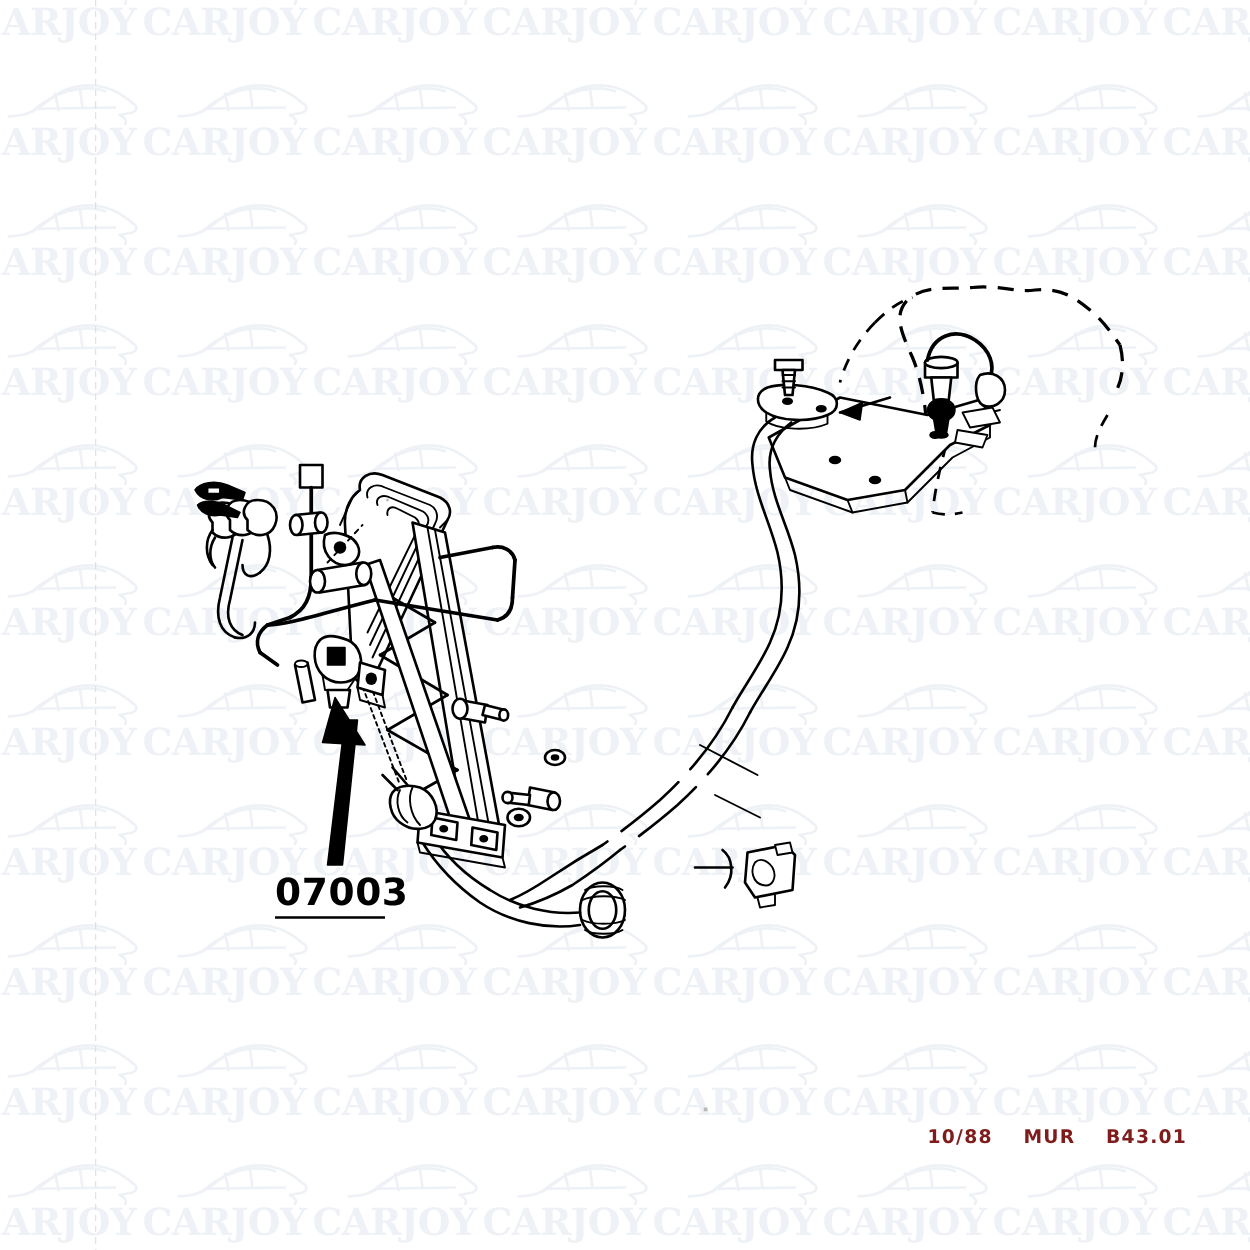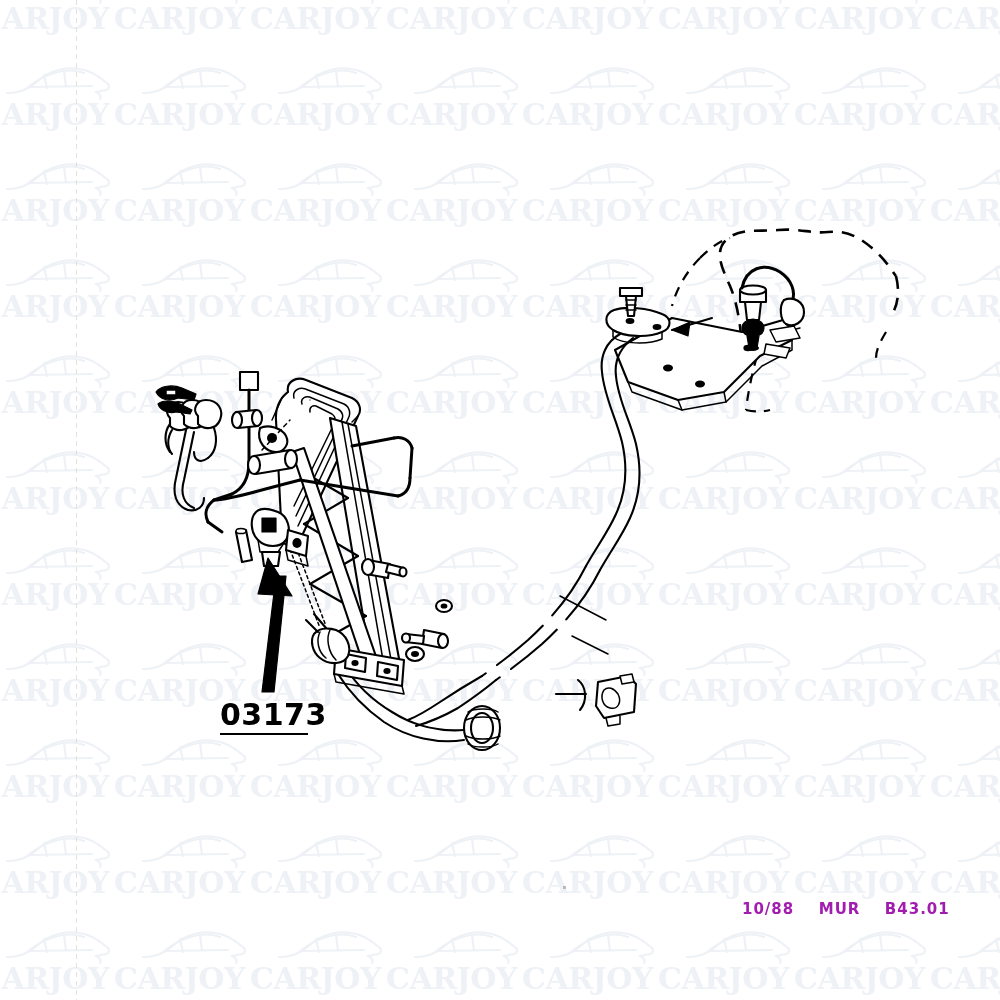--- a/index.html
+++ b/index.html
@@ -85,21 +85,21 @@
     background:#000;
   }
 
   #footer-code{
     position:absolute;
     left:742px;top:900px;
     z-index:5;
     font-family:"DejaVu Sans", sans-serif;
     font-weight:700;
     font-size:15px;
-    color:#a21caf;
+    color:#7f1d1d;
     letter-spacing:1px;
     white-space:nowrap;
   }
   #footer-code .seg{display:inline-block;}
   #footer-code .gap{display:inline-block;width:12px;}
 
   .speck{
     position:absolute;
     background:#b9b9b9;
     z-index:4;
@@ -1575,21 +1575,21 @@
     </g>
 
     <g>
       <path class="fillk" d="M262 692 L 276 576 L 286 576 L 274 692 Z"></path>
       <path class="fillk" d="M268 558 L 292 596 L 258 594 Z"></path>
     </g>
 
   </svg>
 
   <div id="callout-04011">
-    <span class="num">03173</span>
+    <span class="num">07003</span>
     <span class="rule"></span>
   </div>
 
   <div id="footer-code">
     <span class="seg">10/88</span>
     <span class="gap"></span>
     <span class="seg">MUR</span>
     <span class="gap"></span>
     <span class="seg">B43.01</span>
   </div>

